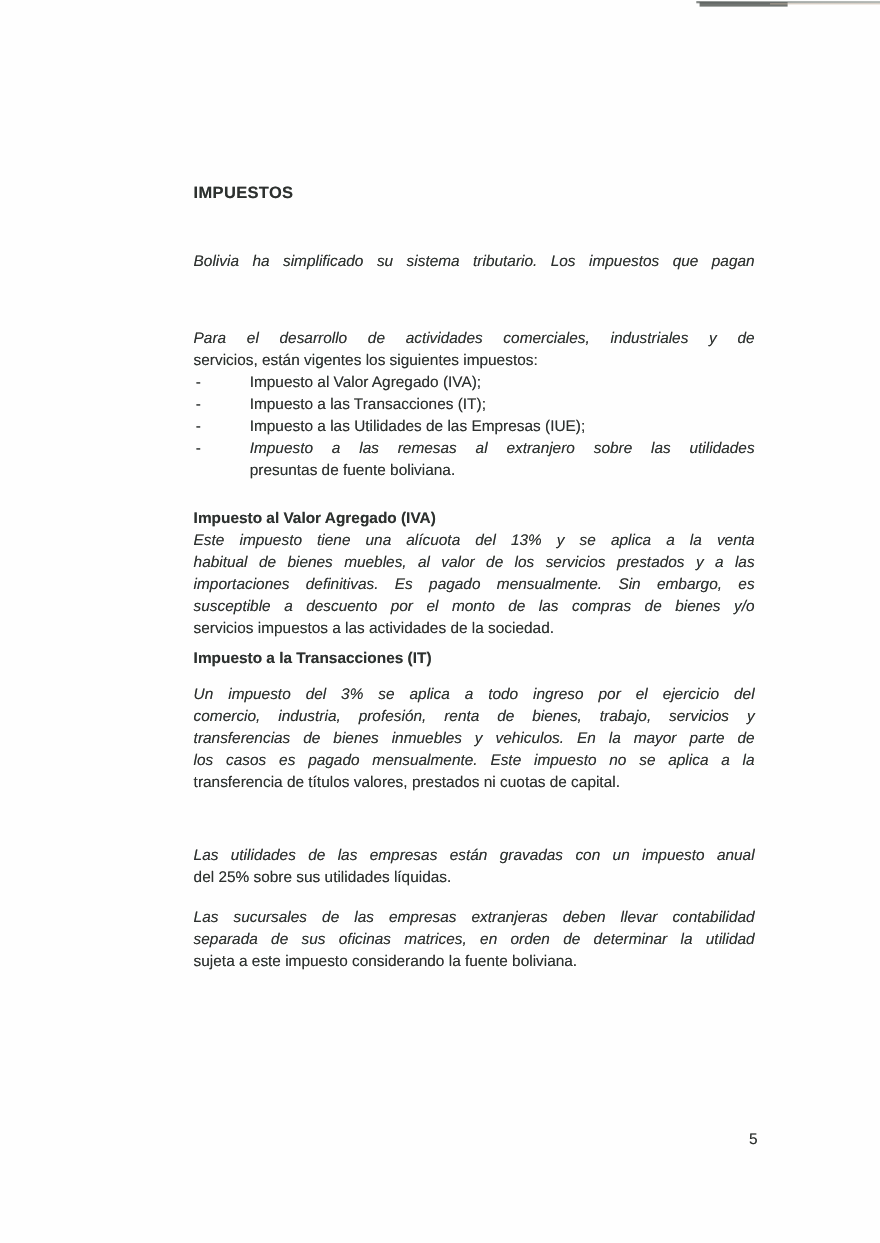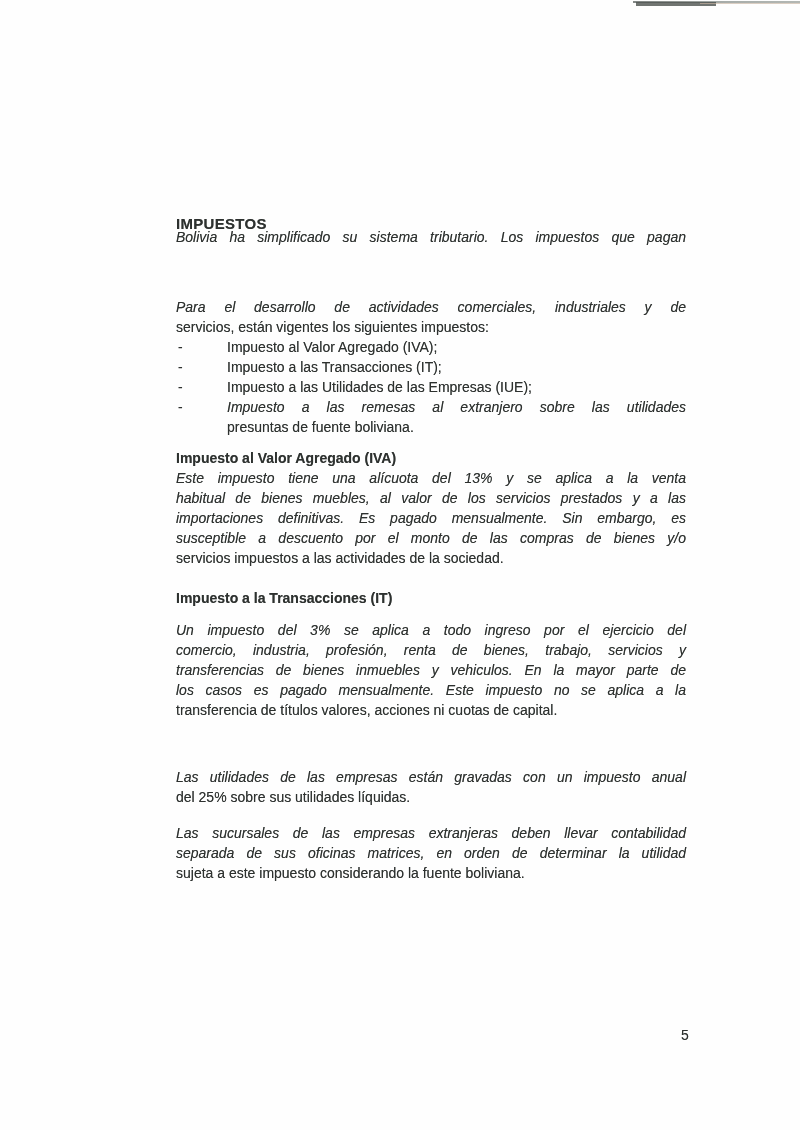--- a/index.html
+++ b/index.html
@@ -23,21 +23,20 @@
     margin: 0;
     font-size: 14px;
     line-height: 20px;
     font-weight: normal;
     text-shadow: 0 0 0.55px rgba(45, 49, 47, 0.55);
   }
   .title {
     font-size: 15px;
     font-weight: bold;
     letter-spacing: 0.3px;
-    margin-top: 48px;
   }
   .ln { height: 20px; }
   .j {
     text-align: justify;
     text-align-last: justify;
     font-style: italic;
   }
   .h { font-weight: bold; }
   .li { position: relative; padding-left: 51px; }
   .mk { position: absolute; left: 2px; top: 0; }
@@ -100,39 +99,39 @@
       <span class="mk">-</span>
       <div class="ln">Impuesto a las Utilidades de las Empresas (IUE);</div>
     </div>
     <div class="li">
       <span class="mk">-</span>
       <div class="ln j">Impuesto a las remesas al extranjero sobre las utilidades</div>
       <div class="ln">presuntas de fuente boliviana.</div>
     </div>
   </div>
 
-  <div class="blk" style="top:448px">
+  <div class="blk" style="top:460px">
     <div class="ln h">Impuesto al Valor Agregado (IVA)</div>
     <div class="ln j">Este impuesto tiene una alícuota del 13% y se aplica a la venta</div>
     <div class="ln j">habitual de bienes muebles, al valor de los servicios prestados y a las</div>
     <div class="ln j">importaciones definitivas. Es pagado mensualmente. Sin embargo, es</div>
     <div class="ln j">susceptible a descuento por el monto de las compras de bienes y/o</div>
     <div class="ln">servicios impuestos a las actividades de la sociedad.</div>
   </div>
 
   <div class="blk" style="top:588px">
     <div class="ln h">Impuesto a la Transacciones (IT)</div>
   </div>
 
   <div class="blk" style="top:620px">
     <div class="ln j">Un impuesto del 3% se aplica a todo ingreso por el ejercicio del</div>
     <div class="ln j">comercio, industria, profesión, renta de bienes, trabajo, servicios y</div>
     <div class="ln j">transferencias de bienes inmuebles y vehiculos. En la mayor parte de</div>
     <div class="ln j">los casos es pagado mensualmente. Este impuesto no se aplica a la</div>
-    <div class="ln">transferencia de títulos valores, acciones ni cuotas de capital.</div>
+    <div class="ln">transferencia de títulos valores, prestados ni cuotas de capital.</div>
   </div>
 
 
   <div class="blk" style="top:767px">
     <div class="ln j">Las utilidades de las empresas están gravadas con un impuesto anual</div>
     <div class="ln">del 25% sobre sus utilidades líquidas.</div>
   </div>
 
   <div class="blk" style="top:823px">
     <div class="ln j">Las sucursales de las empresas extranjeras deben llevar contabilidad</div>

